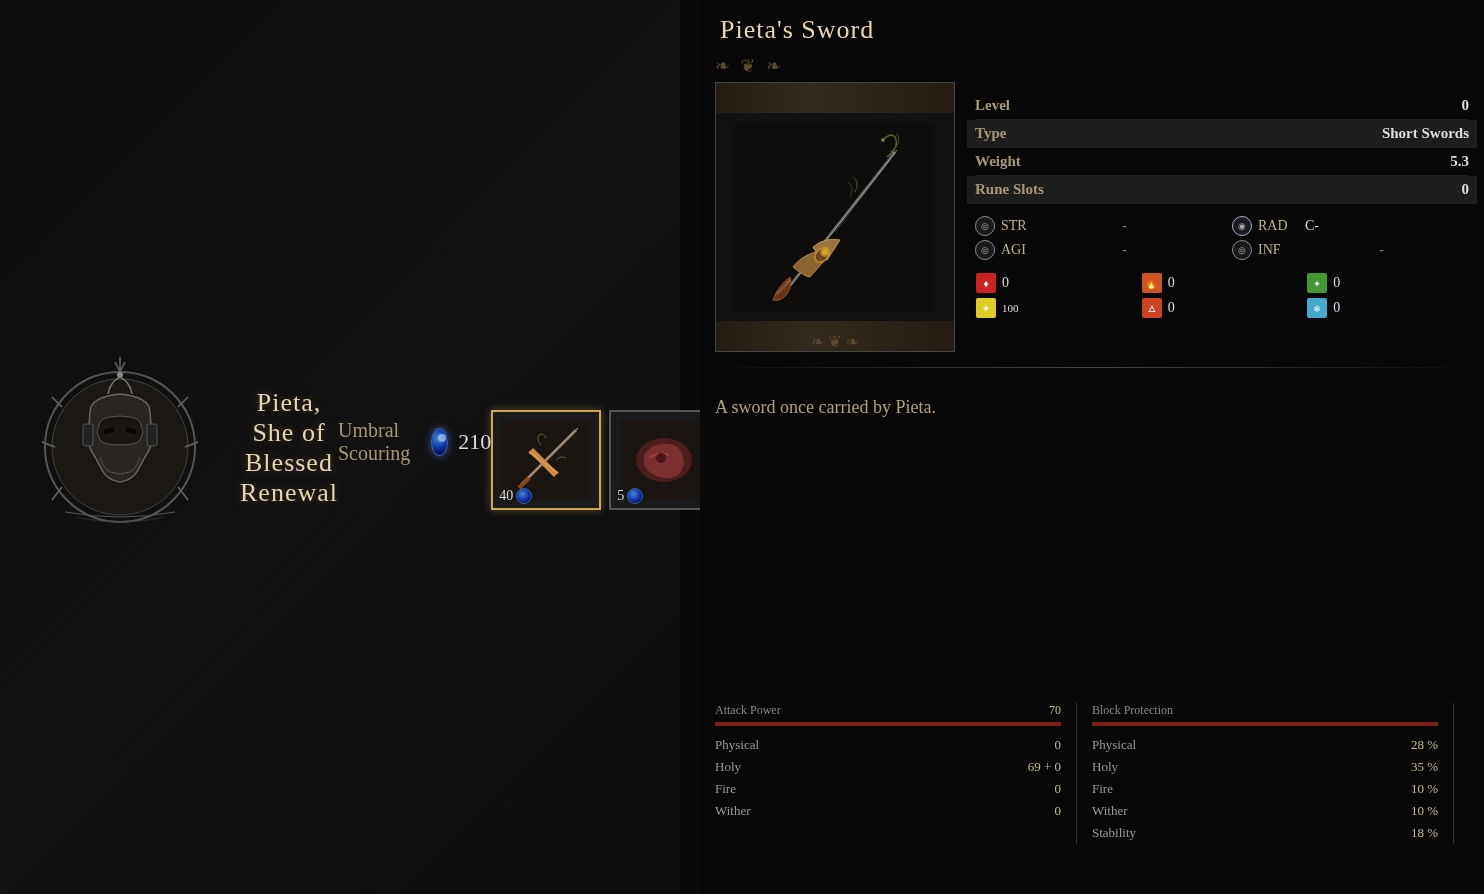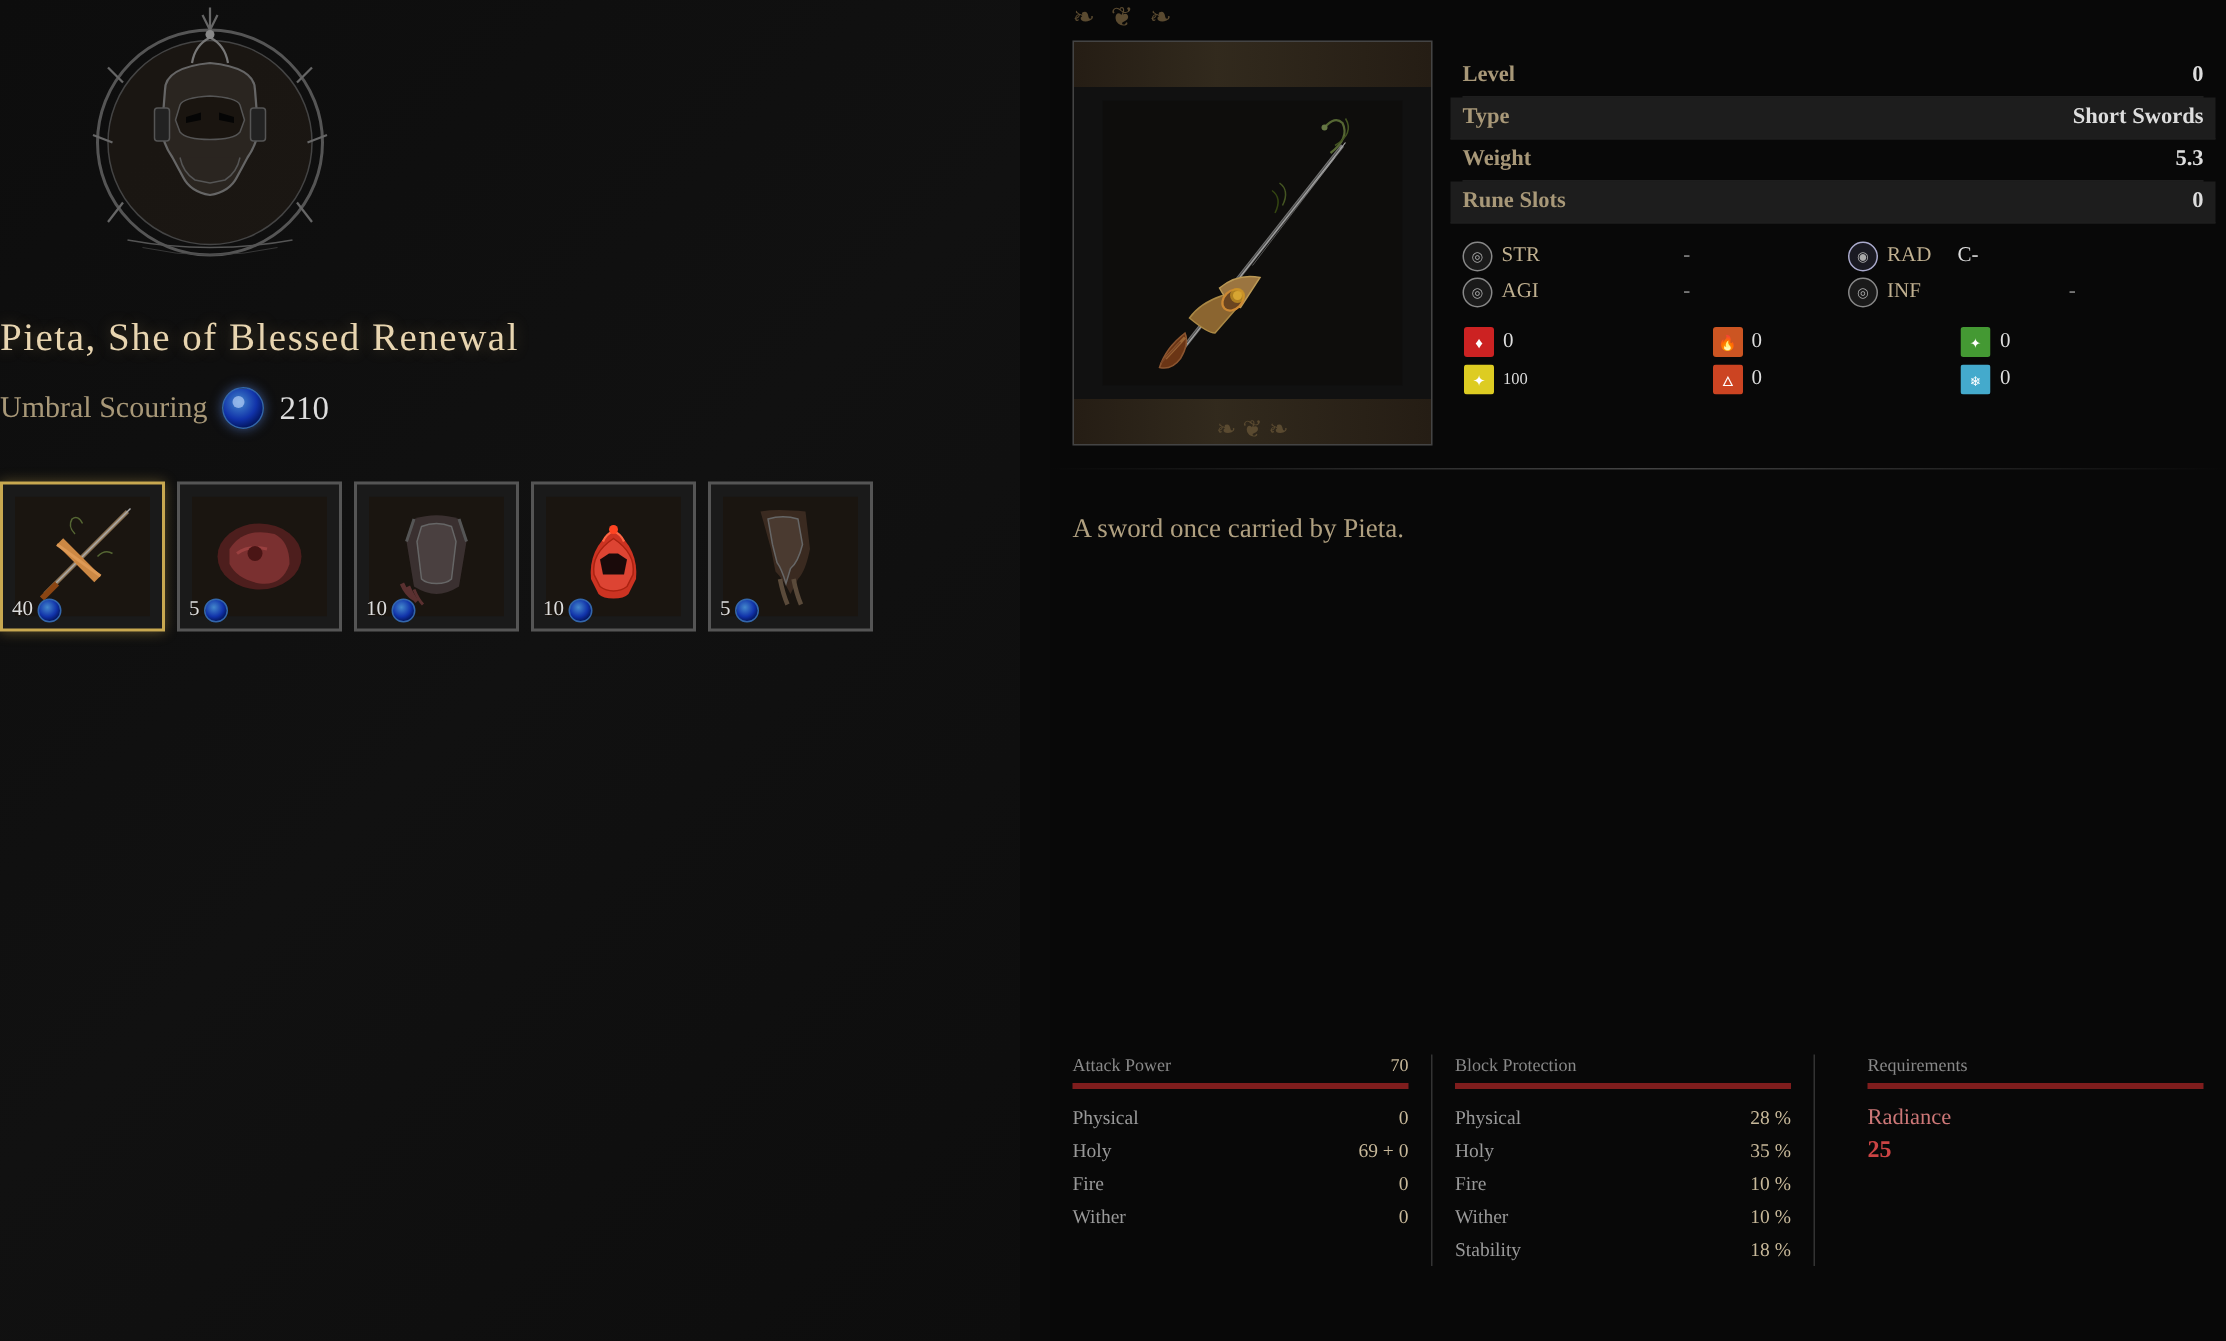--- a/index.html
+++ b/index.html
@@ -14,22 +14,23 @@
     }
 
     
     .left-panel {
       position: absolute;
       left: 0; top: 0;
       width: 680px;
       height: 894px;
       background: linear-gradient(135deg, #0d0d0d 0%, #111 50%, #0d0d0d 100%);
       display: flex;
-      flex-direction: column;
-      align-items: flex-start;
+      flex-direction: row;
+      align-items: center;
+      padding-top: 20px;
     }
 
     .emblem-container {
       width: 280px;
       height: 200px;
       display: flex;
       align-items: center;
       justify-content: center;
       margin-bottom: 10px;
     }
@@ -486,20 +487,21 @@
         <span>5</span>
         <span class="small-scouring-icon"></span>
       </div>
     </div>
 
   </div>
 </div>
 
 <div class="right-panel">
 
+  <div class="item-title">Pieta's Sword</div>
 
   <div style="padding: 0 15px 5px; display:flex; align-items:center; gap:5px;">
     <span style="color:#5a4a30; font-size:18px; letter-spacing:3px;">❧ ❦ ❧</span>
   </div>
 
   <div class="item-top-section">
 
     <div class="item-image-frame">
       <div class="item-image-decoration-top"></div>
       <div class="sword-svg-container">
@@ -706,23 +708,16 @@
         <span class="val">10 %</span>
       </div>
       <div class="stat-col-row">
         <span>Stability</span>
         <span class="val">18 %</span>
       </div>
     </div>
 
     <div class="vertical-divider"></div>
 
-    <div class="stat-column requirements-section">
-      <div class="stat-col-title">Requirements</div>
-      <div class="stat-col-row" style="flex-direction:column; align-items:flex-start; gap:4px;">
-        <span class="req-name">Radiance</span>
-        <span class="req-value">25</span>
-      </div>
-    </div>
 
   </div>
 
 </div>
 
 </body></html>

